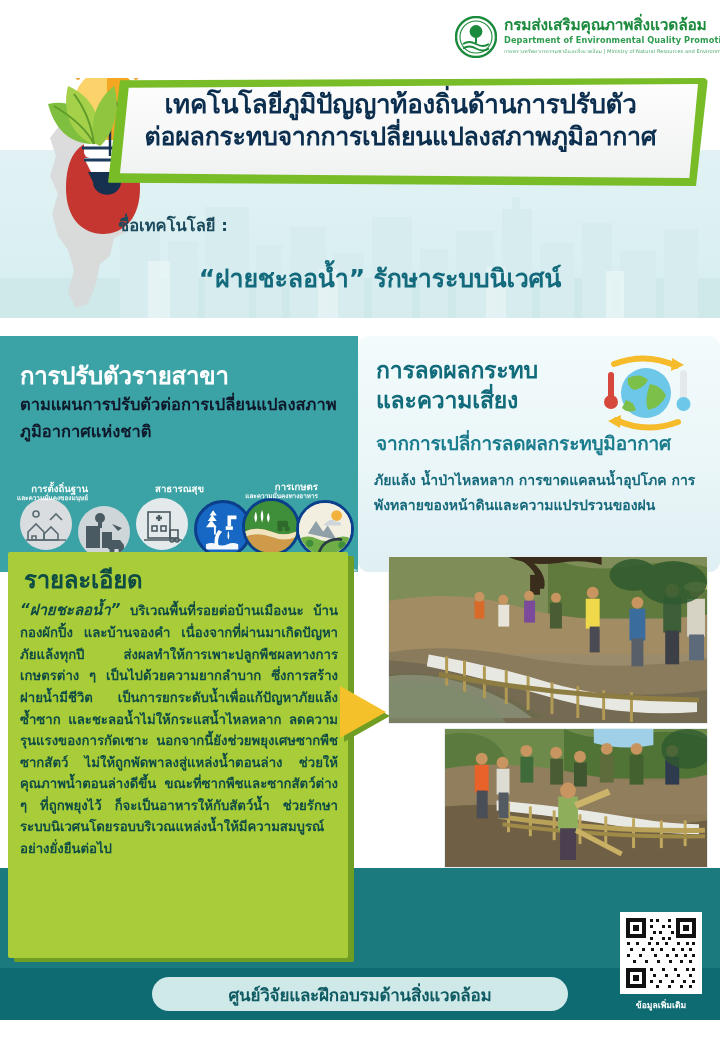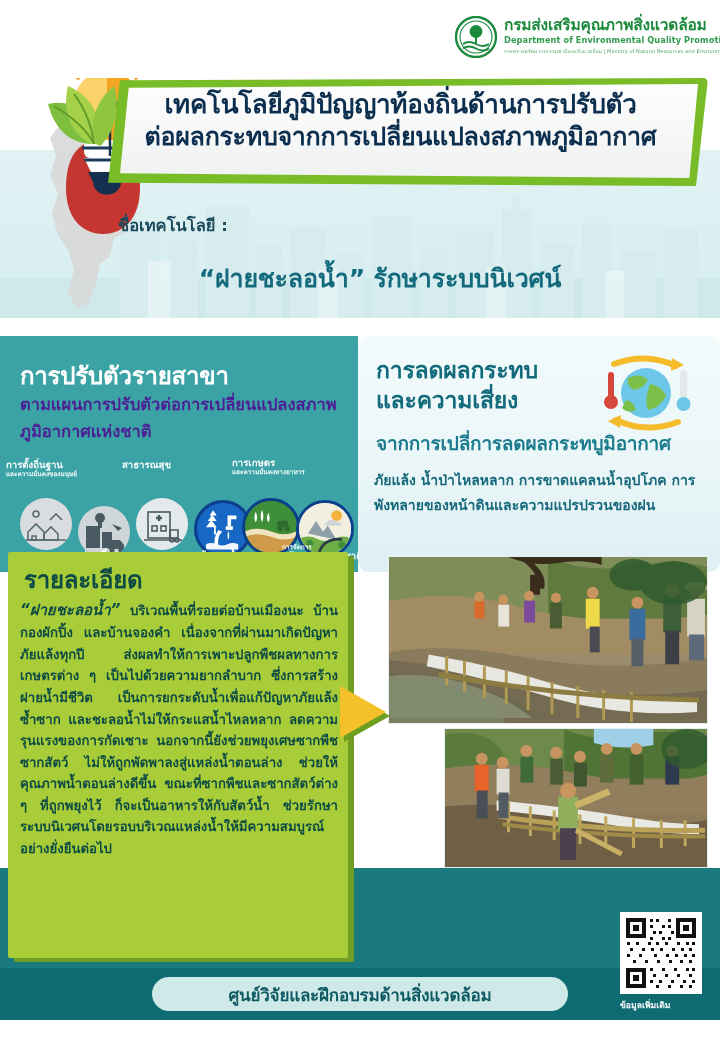--- a/index.html
+++ b/index.html
@@ -45,26 +45,26 @@
   .tech-label { position:absolute; left:118px; top:212px; font-size:16.5px; font-weight:bold; color:#1b4a5c; z-index:16; }
   .tech-name { position:absolute; left:110px; top:258px; width:540px; text-align:center;
       font-size:25px; font-weight:bold; color:#136a7c; z-index:16; letter-spacing:-0.2px; }
 
   
   .panels { position:absolute; left:0; top:336px; width:704px; height:236px; z-index:18; }
   .panel-left { position:absolute; left:0; top:0; width:358px; height:236px; background:#3ba3a5; }
   .panel-right { position:absolute; left:358px; top:0; width:362px; height:236px;
       background:linear-gradient(180deg,#f3fbfc 0%,#eaf6f8 55%,#dfeff3 100%);border-radius:11px; }
   .pl-h1 { position:absolute; left:20px; top:20px; font-size:24px; font-weight:bold; color:#ffffff; letter-spacing:-0.2px; }
-  .pl-h2 { position:absolute; left:20px; top:56px; width:330px; font-size:16.5px; font-weight:bold; color:#4c1d95; line-height:1.62; }
+  .pl-h2 { position:absolute; left:20px; top:56px; width:330px; font-size:16.5px; font-weight:bold; color:#0f172a; line-height:1.62; }
 
   .icon-row { position:absolute; left:6px; top:128px; width:352px; height:106px; }
   .ic { position:absolute; width:52px; height:52px; border-radius:50%; overflow:hidden; }
   .ic svg { display:block; }
-  .ic-cap { position:absolute; text-align:left; font-weight:bold; color:#ffffff; line-height:1.12; }
+  .ic-cap { position:absolute; text-align:right; font-weight:bold; color:#ffffff; line-height:1.12;margin-top:24px; }
   .cap-main { font-size:9.6px; display:block; }
   .cap-sub { font-size:6.4px; display:block; font-weight:bold; opacity:.95; }
 
   .pr-h1 { position:absolute; left:18px; top:20px; font-size:23px; font-weight:bold; color:#116b7b; letter-spacing:-0.2px; line-height:1.3; }
   .pr-h2 { position:absolute; left:18px; top:92px; font-size:19px; font-weight:bold; color:#1a7c8c; letter-spacing:-0.2px; }
   .globe-ic { position:absolute; right:14px; top:16px; width:120px; height:82px; }
   .pr-body { position:absolute; left:16px; top:132px; width:330px; text-align:left;
       font-size:14px; font-weight:bold; color:#176a7c; line-height:1.78; }
 
   
@@ -81,21 +81,21 @@
   .photo1 { position:absolute; left:388px; top:556px; width:320px; height:168px; z-index:21; overflow:hidden; border:1px solid #e7eef0; }
   .photo2 { position:absolute; left:444px; top:728px; width:264px; height:140px; z-index:23; overflow:hidden; border:1px solid #e7eef0; }
   .photo svg { display:block; }
 
   
   .locband { position:absolute; left:0; top:868px; width:720px; height:100px; background:#1a7a7e; z-index:18; }
   .loc-label { position:absolute; left:368px; top:894px; font-size:13.5px; font-weight:bold; color:#ffffff; }
   .loc-lines { position:absolute; left:440px; top:880px; width:250px; font-size:12.8px; font-weight:bold; color:#b9e84e; line-height:1.72; }
 
   .qr { position:absolute; left:620px; top:912px; width:82px; height:82px; background:#fff; padding:4px; z-index:32; }
-  .qr-cap { position:absolute; left:620px; top:998px; width:82px; text-align:left; font-size:8.6px; font-weight:bold; color:#ffffff; z-index:32; }
+  .qr-cap { position:absolute; left:620px; top:998px; width:82px; text-align:center; font-size:8.6px; font-weight:bold; color:#ffffff; z-index:32; }
 
   
   .footer { position:absolute; left:0; top:968px; width:720px; height:52px; background:#0f6b72; z-index:25; }
   .foot-pill { position:absolute; left:152px; top:977px; width:416px; height:34px; background:#cfe8e8; border-radius:17px; z-index:28;
       display:flex; align-items:center; justify-content:center; }
   .foot-pill span { font-size:17px; font-weight:bold; color:#0f5b63; letter-spacing:-0.2px; }
   .bottom-white { position:absolute; left:0; top:1020px; width:720px; height:20px; background:#ffffff; z-index:26; }
 </style>
 </head>
 <body>

